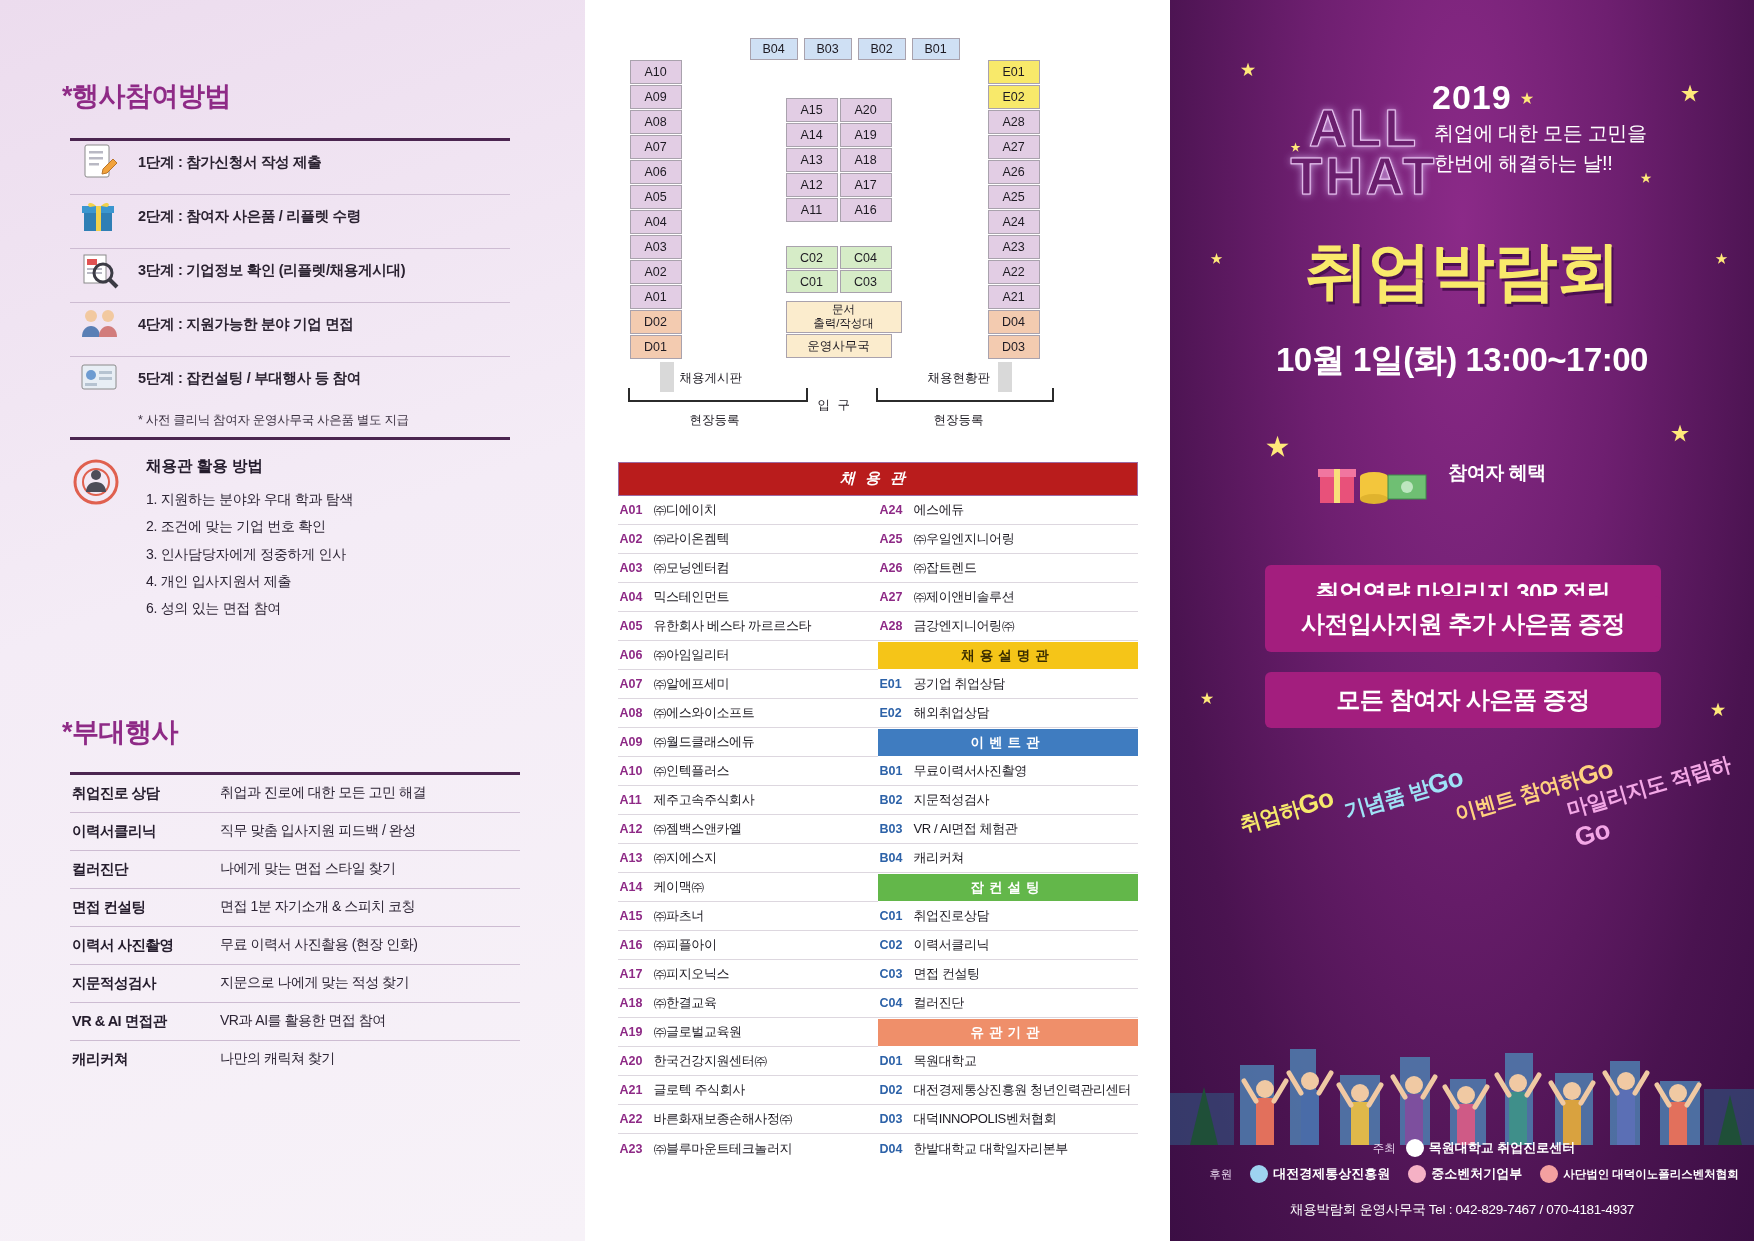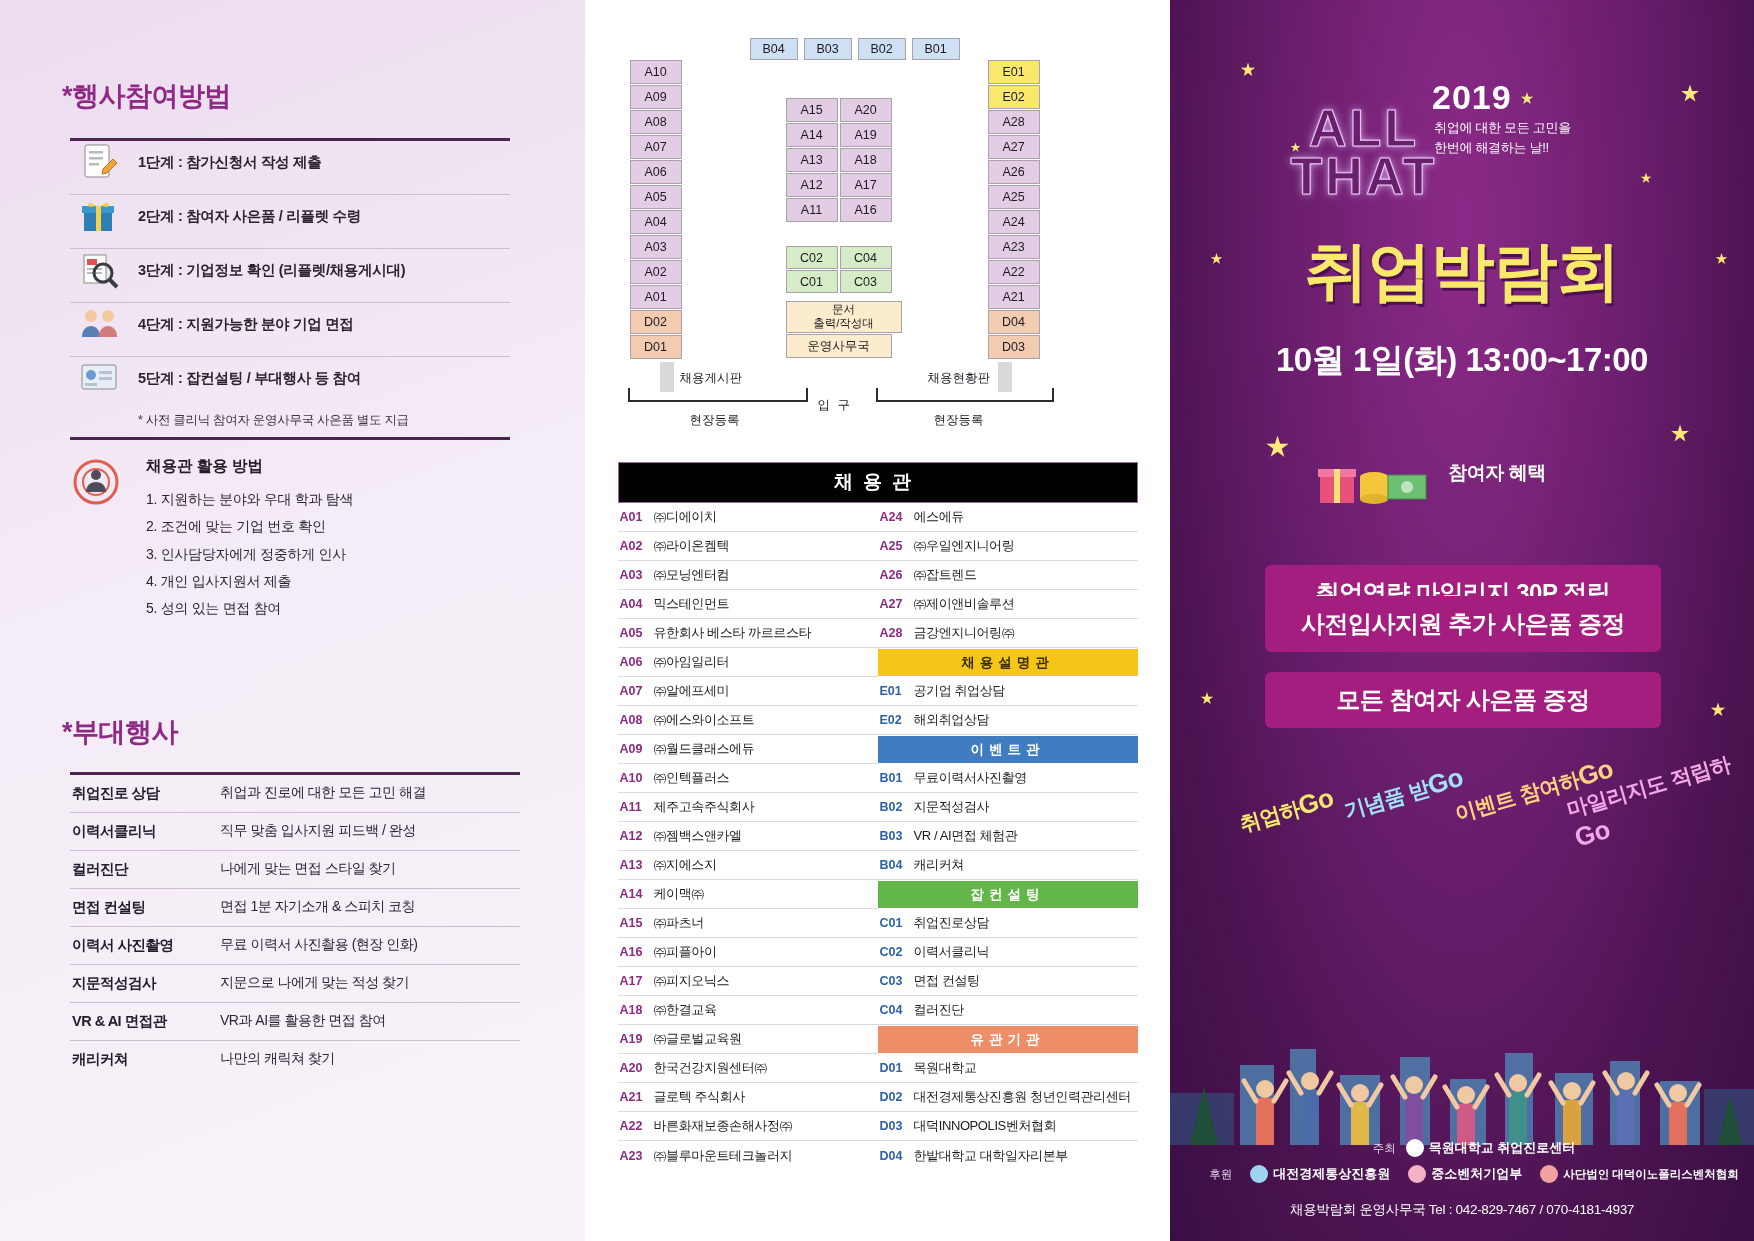--- a/index.html
+++ b/index.html
@@ -65,22 +65,22 @@
   .c-c { background:#d6ecc7; }
   .c-d { background:#f3cbb0; }
   .c-e { background:#f8e96a; }
   .c-f { background:#fbeccd; }
   .c-grey { background:#d9d9d9; border:none; }
   .map-label { position:absolute; font-size:12.5px; color:#1d1a22; }
   .map-line { position:absolute; background:#2b2b2b; }
 
   .tbl-wrap { width:520px; margin:14px auto 0; }
   .tbl-head {
-    background:#000000; color:#fff; text-align:center; font-size:19px; font-weight:bold;
-    letter-spacing:10px; padding:6px 0 7px; border:1px solid #9d6aa2;
+    background:#b91c1c; color:#fff; text-align:center; font-size:15px; font-weight:bold;
+    letter-spacing:10px; padding:6px 0 7px; border:1px solid #9d6aa2;font-style:italic;
   }
   table.booths { width:100%; border-collapse:collapse; }
   table.booths td { padding:0; vertical-align:middle; }
   .bcell { display:flex; align-items:center; height:29px; border-bottom:1px solid #ddd7df; }
   .bcode { width:36px; color:#8e2a86; font-size:12.5px; font-weight:bold; text-align:left; padding-left:2px;}
   .bcode.blue { color:#2d62a8; }
   .bname { font-size:13px; color:#1d1a22; letter-spacing:-0.4px;}
   .cat {
     height:27px; display:flex; align-items:center; justify-content:center;
     color:#fff; font-weight:bold; font-size:13.5px; letter-spacing:5px;
@@ -97,21 +97,21 @@
     width:584px; height:1241px; position:relative; overflow:hidden;
     background:radial-gradient(ellipse at 50% 18%, #8b2a88 0%, #6e1f70 38%, #4a1350 75%, #3b0e44 100%);
     color:#fff;
   }
   .star { position:absolute; color:#ffe97a; }
   .year {
     position:absolute; left:262px; top:78px; font-size:34px; font-weight:bold; color:#fff;
     letter-spacing:1px;
   }
   .subline {
-    position:absolute; left:264px; top:118px; font-size:13px; color:#fff; line-height:1.5;
+    position:absolute; left:264px; top:118px; font-size:20px; color:#fff; line-height:1.5;
     text-align:left; letter-spacing:-0.3px;
   }
   .allthat {
     position:absolute; left:44px; top:105px; width:300px; text-align:center;
     font-size:52px; font-weight:bold; line-height:0.92; color:#6a1f6d;
     text-shadow:0 0 2px #f6d9ff, 0 0 8px #caa0e0;
     letter-spacing:3px;
     -webkit-text-stroke:1px #e9c6f2;
   }
   .bigtitle {
@@ -249,21 +249,21 @@
           <path d="M16 36c0-6 4-10 10-10s10 4 10 10z" fill="#4c4c58"></path>
         </svg>
       </span>
       <div>
         <div class="recruit-head">채용관 활용 방법</div>
         <div class="recruit-list">
           <div>1. 지원하는 분야와 우대 학과 탐색</div>
           <div>2. 조건에 맞는 기업 번호 확인</div>
           <div>3. 인사담당자에게 정중하게 인사</div>
           <div>4. 개인 입사지원서 제출</div>
-          <div>5. 성의 있는 면접 참여</div>
+          <div>6. 성의 있는 면접 참여</div>
         </div>
       </div>
     </div>
 
     <div class="lp-title2">*부대행사</div>
 
     <div class="side-table">
       <div class="side-row">
         <span class="side-k">취업진로 상담</span>
         <span class="side-v">취업과 진로에 대한 모든 고민 해결</span>

